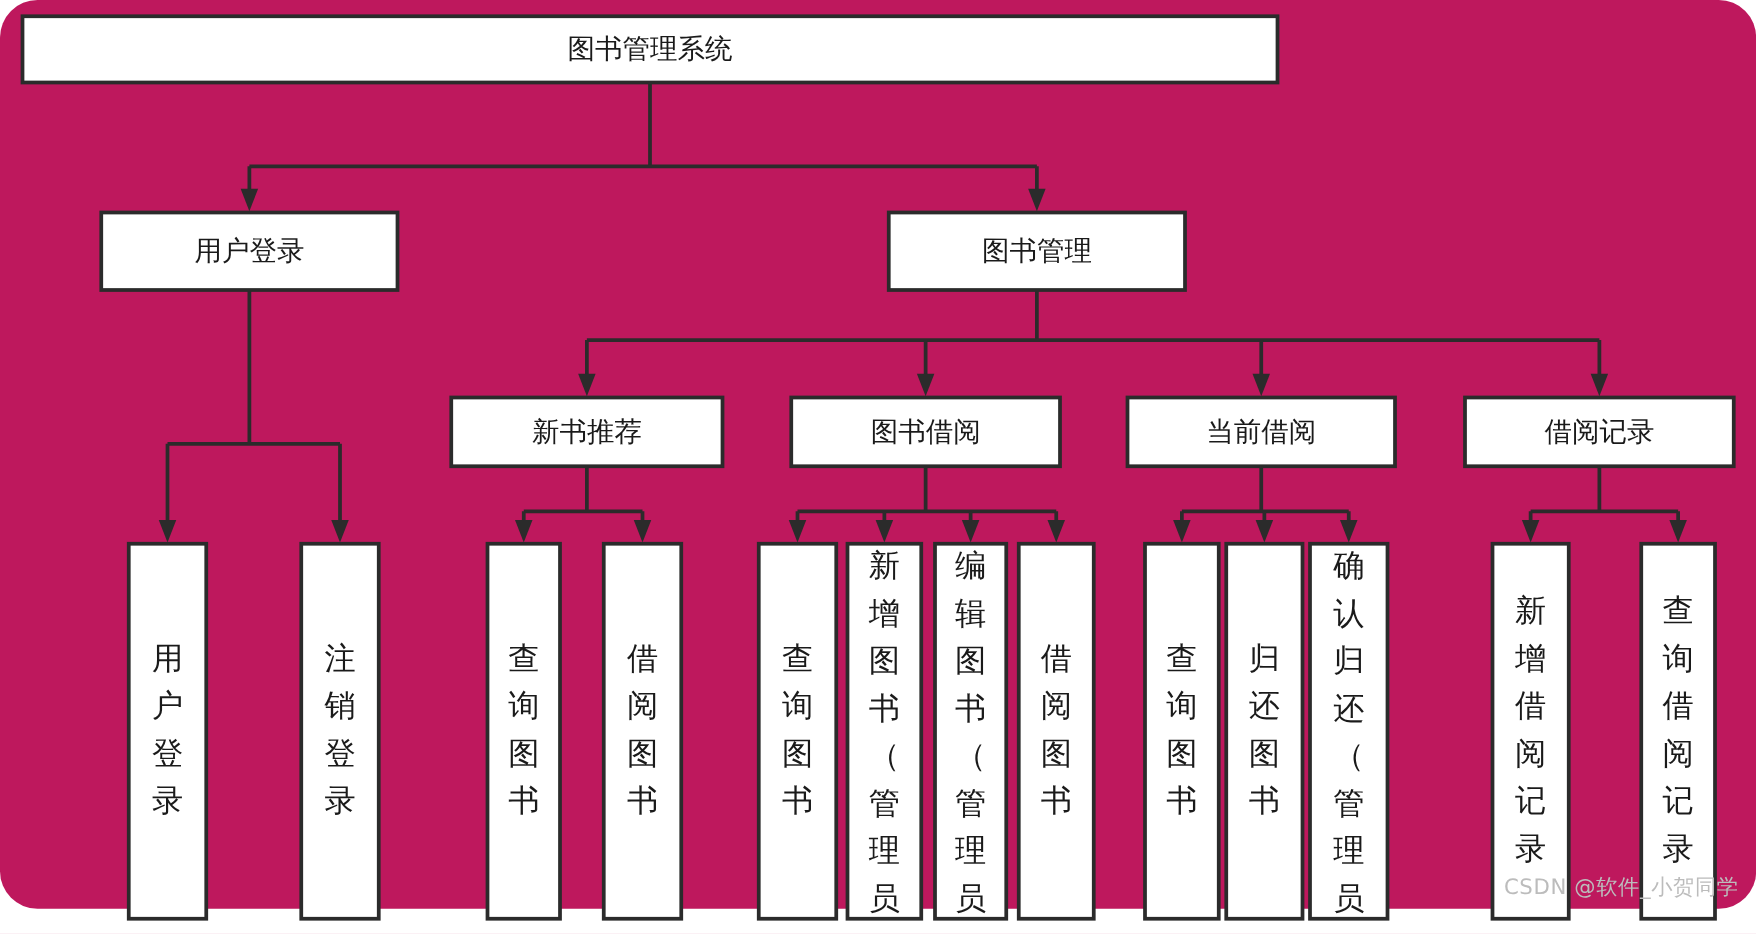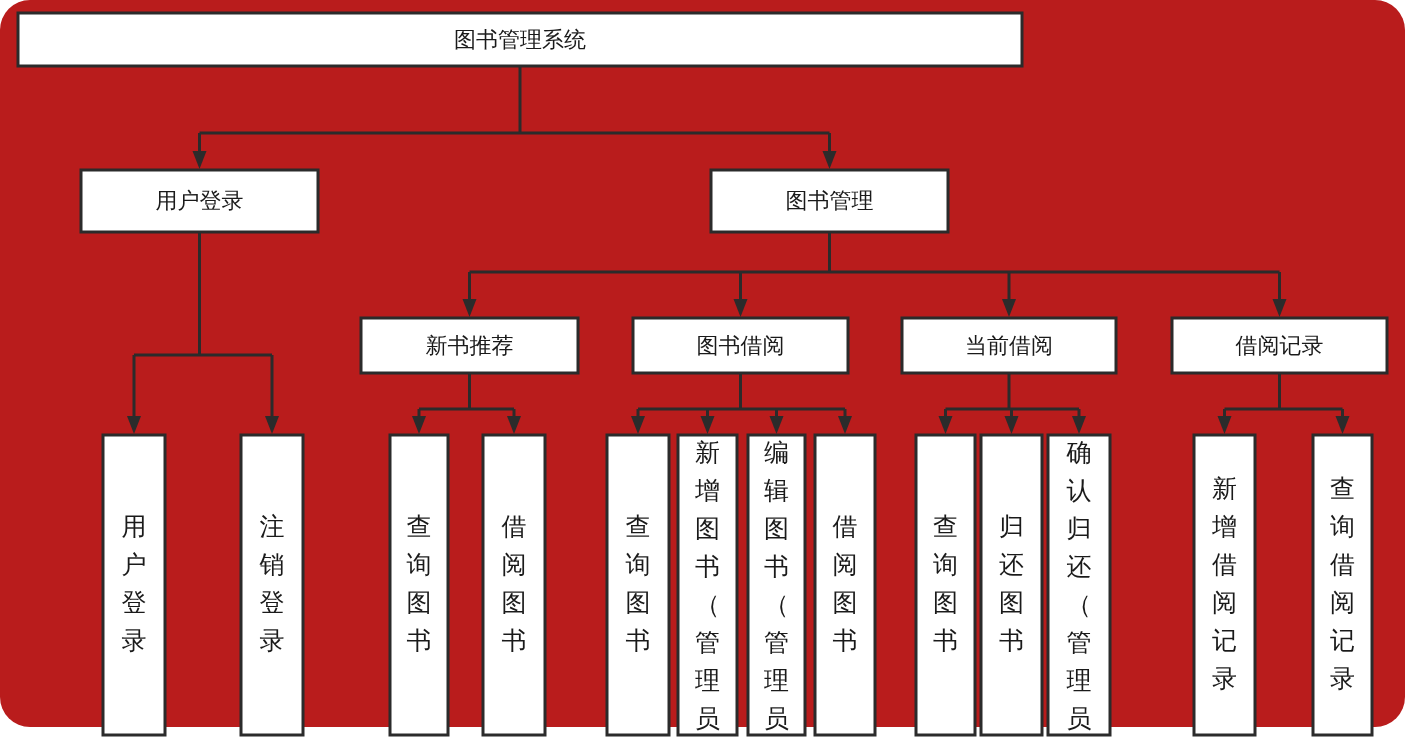--- a/index.html
+++ b/index.html
@@ -10,21 +10,21 @@
   body {
     width: 1405px;
     height: 747px;
     font-family: "DejaVu Sans", "Liberation Sans", sans-serif;
     overflow: hidden;
   }
   #diagram-root {
     position: relative;
     width: 1405px;
     height: 727px;
-    background: #b91c1c;
+    background: #be185d;
     border-radius: 30px;
   }
   svg#tree-svg {
     position: absolute;
     left: 0;
     top: 0;
     width: 1405px;
     height: 747px;
   }
   .node-box {
@@ -200,13 +200,14 @@
         <g>
           <rect x="1194" y="435" width="61" height="300" class="node-box"></rect>
           <text x="1224.5" y="497" class="node-label-vertical"><tspan x="1224.5" dy="0">新</tspan><tspan x="1224.5" dy="38">增</tspan><tspan x="1224.5" dy="38">借</tspan><tspan x="1224.5" dy="38">阅</tspan><tspan x="1224.5" dy="38">记</tspan><tspan x="1224.5" dy="38">录</tspan></text>
         </g>
         <g>
           <rect x="1313" y="435" width="59" height="300" class="node-box"></rect>
           <text x="1342.5" y="497" class="node-label-vertical"><tspan x="1342.5" dy="0">查</tspan><tspan x="1342.5" dy="38">询</tspan><tspan x="1342.5" dy="38">借</tspan><tspan x="1342.5" dy="38">阅</tspan><tspan x="1342.5" dy="38">记</tspan><tspan x="1342.5" dy="38">录</tspan></text>
         </g>
       </g>
   </svg>
+  <div class="watermark">CSDN @软件_小贺同学</div>
 </div>
 
 </body></html>

